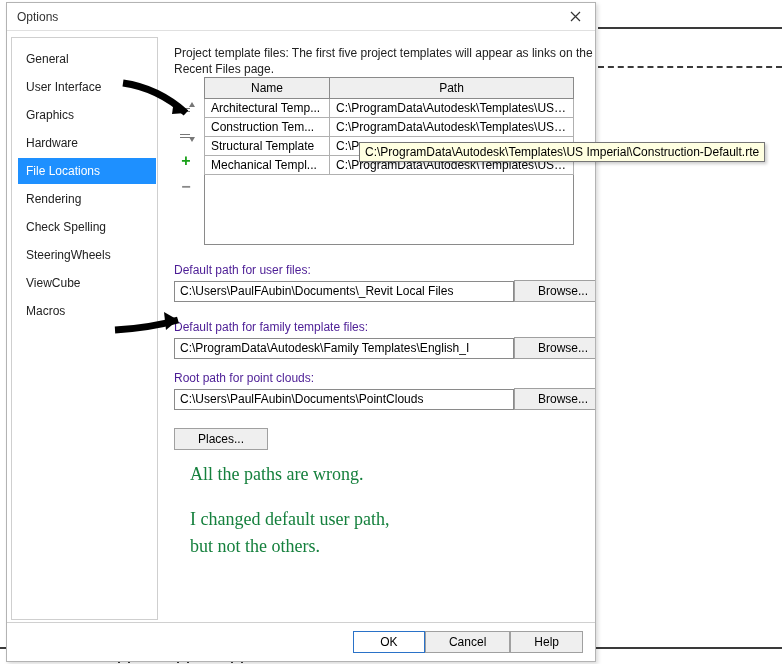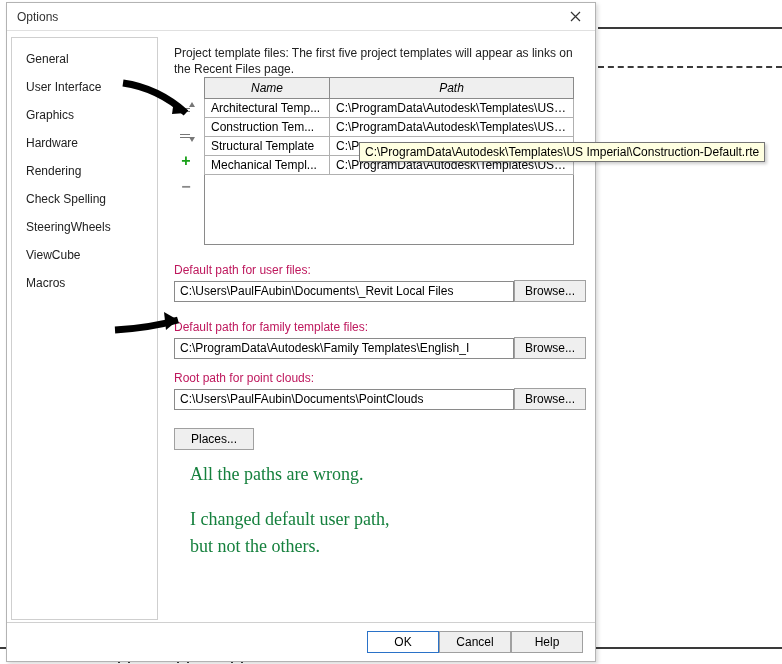--- a/index.html
+++ b/index.html
@@ -155,62 +155,61 @@
     width: 370px;
     border: 1px solid #8a8a8a;
   }
   table.tmpl th {
     background: #efefef;
     border: 1px solid #8a8a8a;
     font-weight: normal;
     padding: 3px 6px;
     text-align: center;
     font-size:12px;
-    font-style:italic;
   }
   table.tmpl td {
     border: 1px solid #b0b0b0;
     padding: 2px 6px;
     font-size: 12px;
     white-space: nowrap;
     overflow: hidden;
     text-overflow: ellipsis;
     max-width: 120px;
   }
   table.tmpl td:last-child { max-width: 230px; }
   .tmpl-empty {
     height: 70px;
     border:1px solid #8a8a8a;
     border-top:none;
     width:370px;
   }
 
   .path-group { margin-top: 18px; }
-  .path-label { margin-bottom: 3px; color:#be185d; }
+  .path-label { margin-bottom: 3px; color:#4c1d95; }
   .path-row {
     display:flex; gap: 0; align-items:center;
   }
   .path-input {
     width: 340px;
     height: 21px;
     border: 1px solid #8a8a8a;
     padding: 2px 5px;
     font-family: inherit;
     font-size: 12px;
     background:#fff;
   }
   .btn {
     min-width: 70px;
     height: 22px;
     border: 1px solid #a0a0a0;
     background: #efefef;
     font-family: inherit;
     font-size: 12px;
     cursor: pointer;
-    padding: 0 10px;
+    padding: 0 23px;
   }
   .btn.primary { border:1px solid #2a72c8; background:#fff; }
 
   .footer {
     border-top: 1px solid #d0d0d0;
     padding: 8px 12px;
     display:flex;
     justify-content:flex-end;
     gap:0;
   }
@@ -265,20 +264,21 @@
     </div>
   </div>
 
   <div class="body">
     <div class="sidebar-wrap">
       <div class="sidebar" id="sidebar">
           <div class="item">General</div>
           <div class="item">User Interface</div>
           <div class="item">Graphics</div>
           <div class="item">Hardware</div>
+          <div class="item active">File Locations</div>
           <div class="item">Rendering</div>
           <div class="item">Check Spelling</div>
           <div class="item">SteeringWheels</div>
           <div class="item">ViewCube</div>
           <div class="item">Macros</div>
         </div>
     </div>
 
     <div class="content">
       <div class="intro">Project template files:  The first five project templates will appear as links on the Recent Files page.</div>

